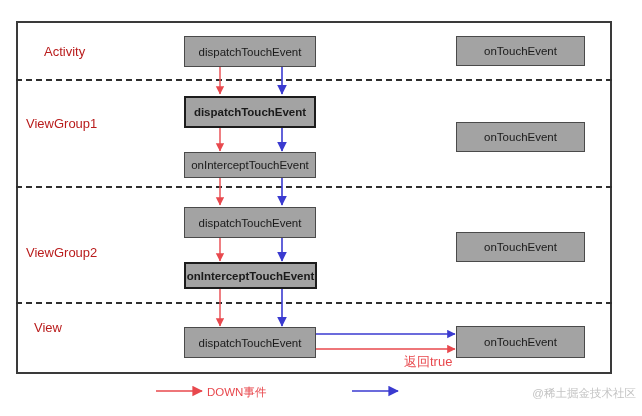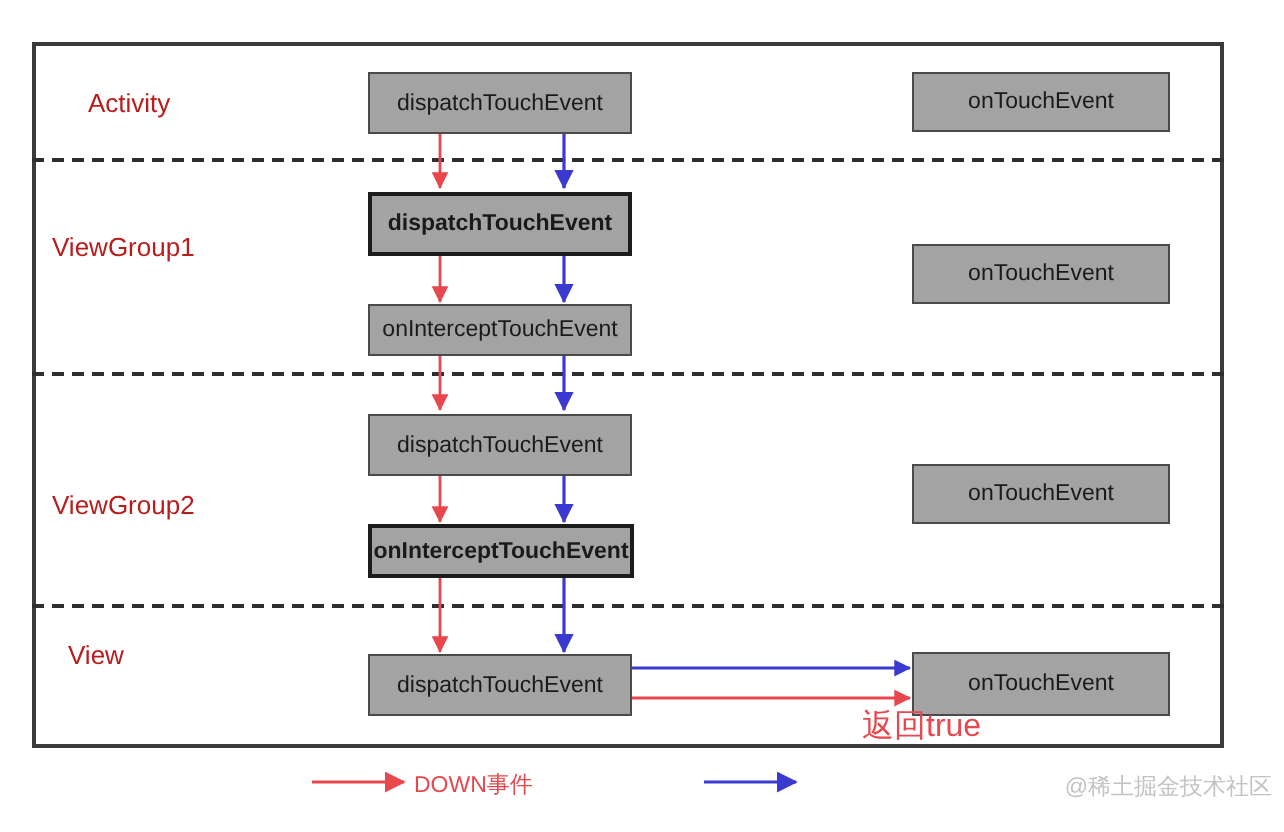--- a/index.html
+++ b/index.html
@@ -61,24 +61,23 @@
     align-items: center;
     justify-content: center;
     white-space: nowrap;
   }
   .node.bold {
     border: 2px solid #1c1c1c;
     font-weight: bold;
   }
   .label-ret {
     position: absolute;
-    font-size: 16px;
+    font-size: 13px;
     color: #e8484d;
     white-space: nowrap;
-    margin-left: 27px;
   }
   .legend-item {
     position: absolute;
     font-size: 11.5px;
     white-space: nowrap;
   }
   .legend-down { color: #e8484d; }
   .legend-move { color: #3a3ad0; }
   .watermark {
     position: absolute;

